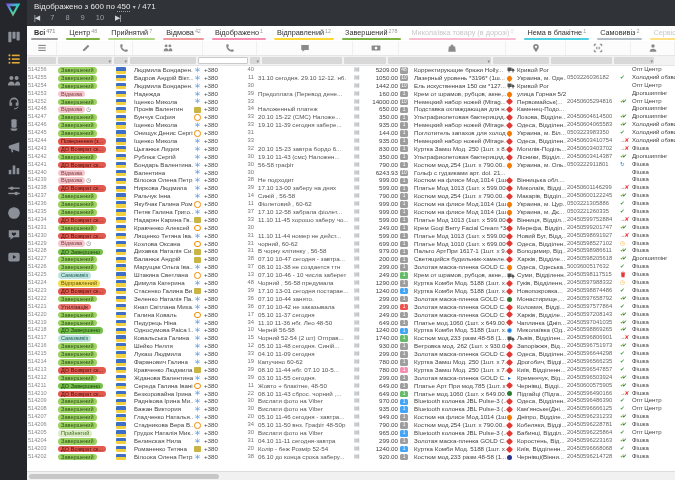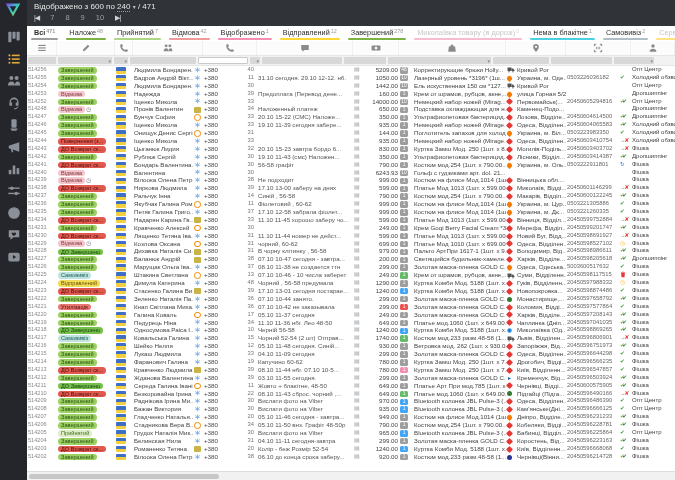--- a/index.html
+++ b/index.html
@@ -180,39 +180,39 @@
             <rect x="1.5" y="3" width="13" height="10" rx="2"></rect>
             <path d="M6.8 5.8L10.5 8l-3.7 2.2z" fill="#24262b"></path>
           </svg>
         </div>
       </div>
   </div>
 
   <div class="topbar">
     <div class="tb1">
       <span>Відображено з 600 по</span>
-      <span class="pagesize">240</span>
+      <span class="pagesize">450</span>
       <span class="caret">▾</span>
       <span>/ 471</span>
     </div>
     <div class="tb2">
       <span class="pg-btn">|◀</span>
       <span class="pg-nums" style="display:flex;gap:11px;">
           <span class="pg-num">7</span>
           <span class="pg-num">8</span>
           <span class="pg-num">9</span>
           <span class="pg-num">10</span>
         </span>
       <span class="pg-btn">▶|</span>
     </div>
   </div>
 
   <div class="tabs">
       <div class="tab active"><span>Всі</span><span class="cnt">471</span><span class="ul" style="background: rgb(158, 158, 158);"></span></div>
-      <div class="tab"><span>Наложе</span><span class="cnt">48</span><span class="ul" style="background: rgb(124, 179, 66);"></span></div>
+      <div class="tab"><span>Центр</span><span class="cnt">48</span><span class="ul" style="background: rgb(124, 179, 66);"></span></div>
       <div class="tab"><span>Прийнятий</span><span class="cnt">7</span><span class="ul" style="background: rgb(174, 213, 129);"></span></div>
       <div class="tab"><span>Відмова</span><span class="cnt">42</span><span class="ul" style="background: rgb(239, 154, 154);"></span></div>
       <div class="tab"><span>Відображено</span><span class="cnt">1</span><span class="ul" style="background: rgb(244, 143, 177);"></span></div>
       <div class="tab"><span>Відправлений</span><span class="cnt">12</span><span class="ul" style="background: rgb(253, 216, 53);"></span></div>
       <div class="tab"><span>Завершений</span><span class="cnt">278</span><span class="ul" style="background: rgb(124, 179, 66);"></span></div>
       <div class="tab dim"><span>Миколаївка товару (в дорозі)</span><span class="cnt">0</span><span class="ul" style="background: rgb(248, 187, 208);"></span></div>
       <div class="tab"><span>Нема в блакітне</span><span class="cnt">1</span><span class="ul" style="background: rgb(77, 208, 225);"></span></div>
       <div class="tab"><span>Самовивіз</span><span class="cnt">2</span><span class="ul" style="background: rgb(176, 190, 197);"></span></div>
       <div class="tab dim"><span>Сервіси</span><span class="ul" style="background: rgb(255, 224, 130);"></span></div>
     </div>

